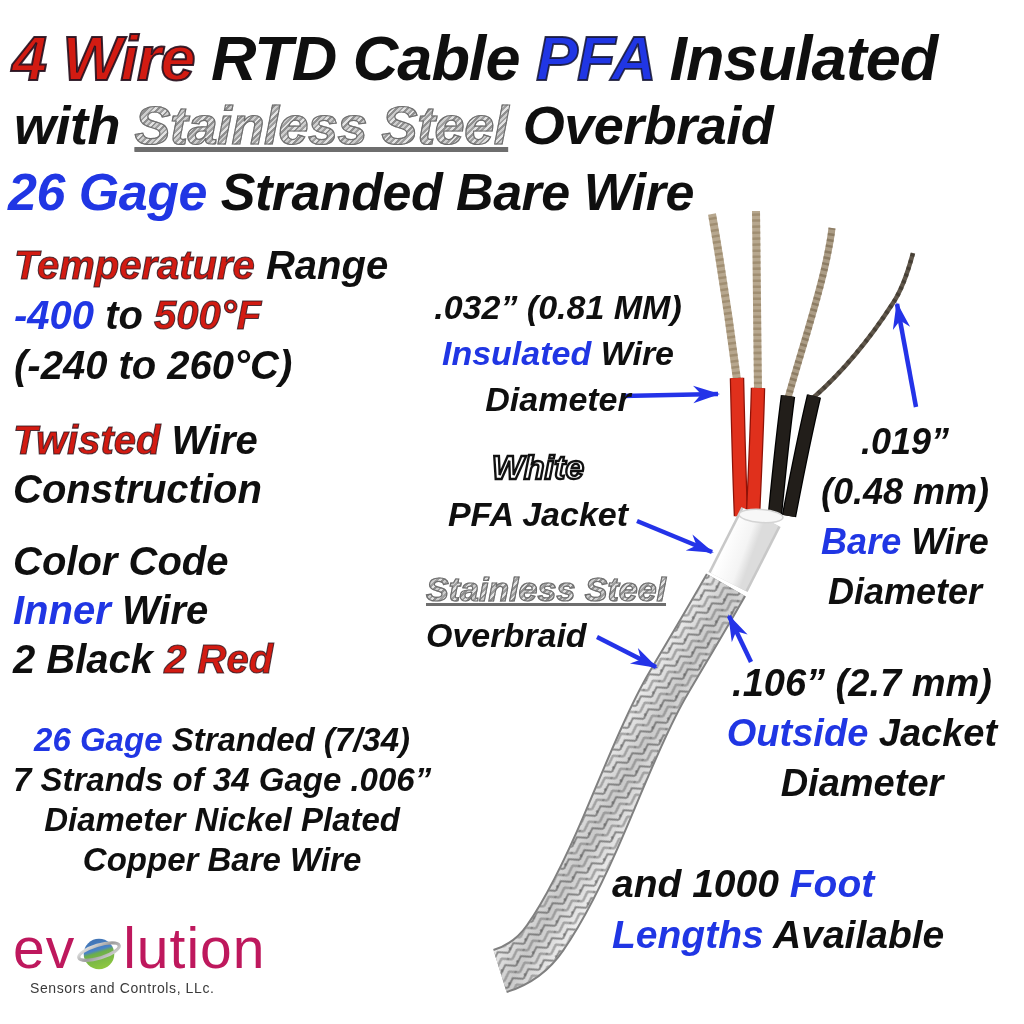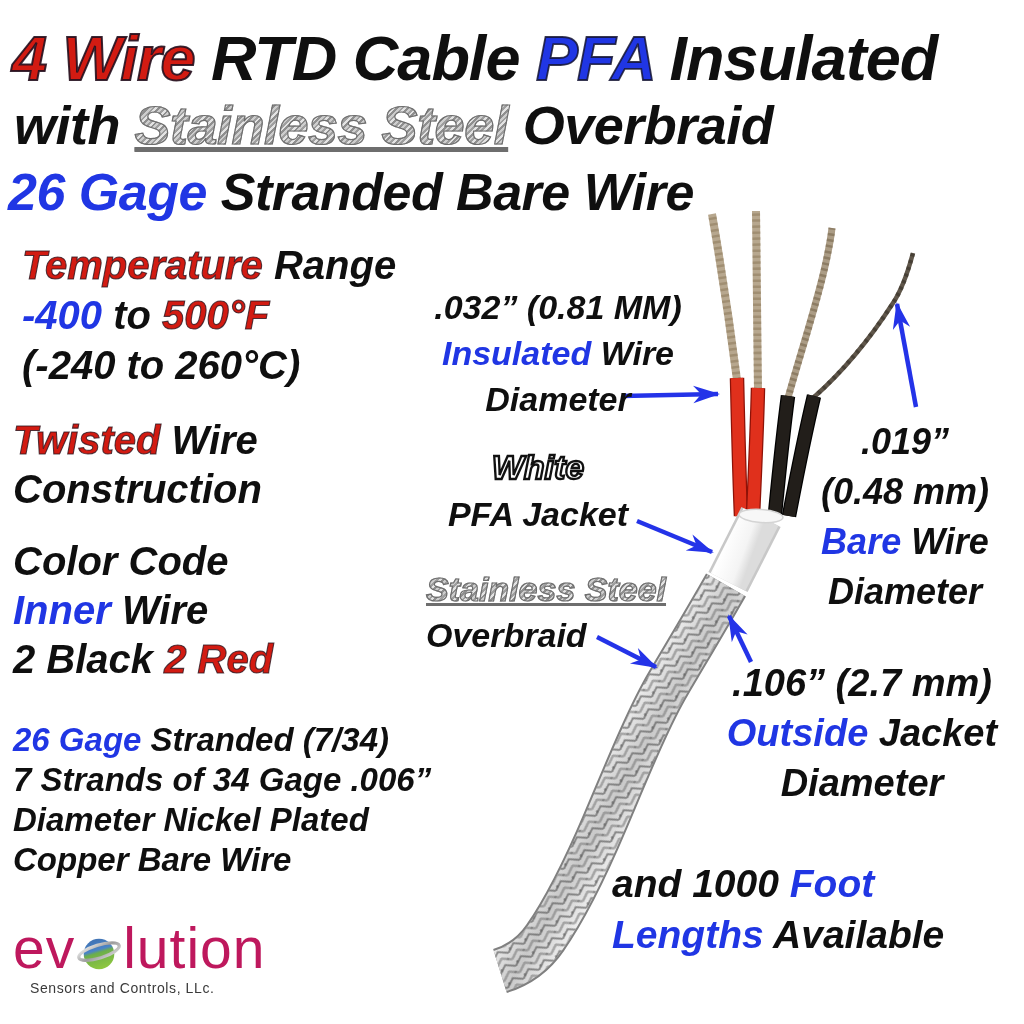--- a/index.html
+++ b/index.html
@@ -21,24 +21,24 @@
     [data-color="steel"]{
       background:repeating-linear-gradient(135deg,#e3e3e3 0 2px,#8f8f8f 2px 4px,#cdcdcd 4px 6px,#9f9f9f 6px 8px);
       -webkit-background-clip:text;background-clip:text;color:transparent;}
   }
   [data-color="white"]{color:#ffffff;-webkit-text-stroke:2.4px #111111;}
   
   .l1{left:12px;top:22px;font-size:63px;letter-spacing:-1px;}
   .l2{left:14px;top:94px;font-size:54px;letter-spacing:-0.5px;}
   .l3{left:8px;top:162px;font-size:52px;letter-spacing:-0.5px;}
   
-  .spec-temperature{left:22px;top:240px;font-size:40px;line-height:50px;}
+  .spec-temperature{left:14px;top:240px;font-size:40px;line-height:50px;}
   .spec-construction{left:13px;top:416px;font-size:40px;line-height:49px;}
   .spec-color-code{left:13px;top:537px;font-size:40px;line-height:49px;}
-  .spec-strands{left:13px;top:720px;font-size:33px;line-height:40px;}
+  .spec-strands{left:13px;top:720px;font-size:33px;line-height:40px;text-align:center;}
   
   .ann{text-align:center;}
   .ann-insulated{left:408px;top:284px;width:300px;font-size:34px;line-height:46px;}
   .ann-bare{left:785px;top:417px;width:240px;font-size:36px;line-height:50px;}
   .ann-jacket{left:408px;top:444px;width:260px;font-size:34px;line-height:47px;}
   .ann-overbraid{left:426px;top:566px;font-size:34px;line-height:46px;text-align:left;}
   .ann-outside{left:700px;top:658px;width:324px;font-size:38px;line-height:50px;}
   .ann-lengths{left:612px;top:858px;font-size:39px;line-height:51px;text-align:left;}
   
   .logo{position:absolute;left:13px;top:920px;}

